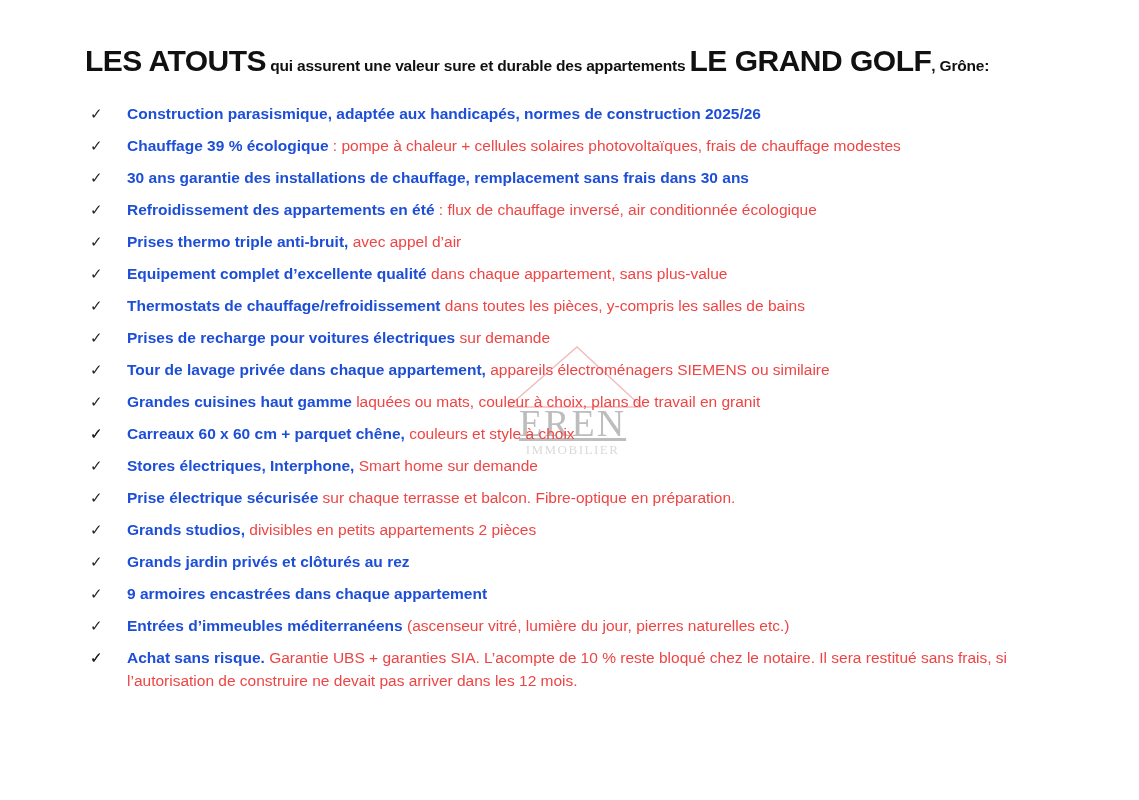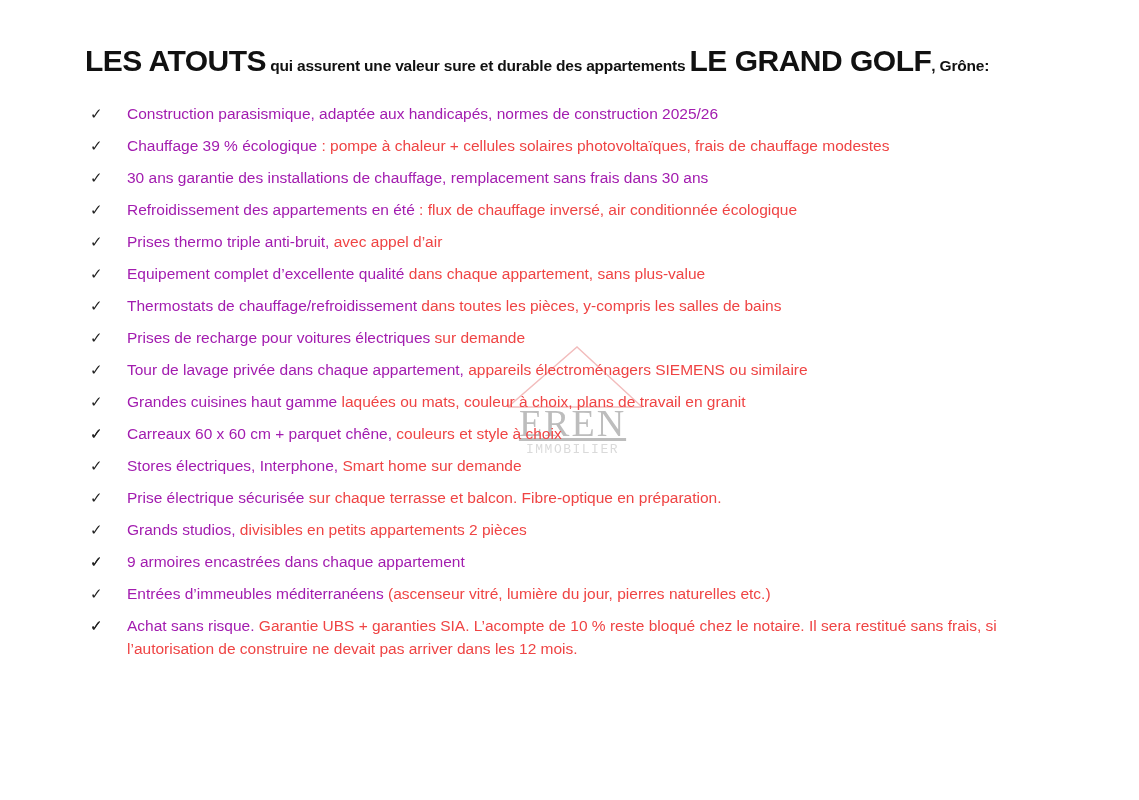--- a/index.html
+++ b/index.html
@@ -52,21 +52,20 @@
     line-height: 1;
     text-decoration: underline;
   }
   .wm-sub {
     display: block;
     margin-top: 1px;
     font-size: 13px;
     letter-spacing: 1.5px;
     color: #dadada;
     line-height: 1;
-    font-family: Liberation Mono, monospace;
   }
   
   .atouts-list {
     position: absolute;
     left: 90px;
     top: 102px;
     width: 925px;
     list-style: none;
     z-index: 1;
     font-size: 15.5px;
@@ -78,21 +77,21 @@
     margin-bottom: 9px;
   }
   .check {
     position: absolute;
     left: 0;
     top: 0;
     font-size: 15px;
     color: #222222;
     font-weight: 400;
   }
-  .b { font-weight: 400; color: #a21caf; }
+  .b { font-weight: 700; color: #1d4ed8; }
   .r { font-weight: 400; color: #ef4444; }
 </style>
 </head>
 <body>
 
 <div class="page">
 
   <div class="watermark">
     <svg width="145" height="66" viewBox="0 0 145 66">
       <polyline points="8,63 77,3 142,63" fill="none" stroke-width="1.4" stroke="#f2bcbc"></polyline>
@@ -113,20 +112,20 @@
     <li><span class="check">✓</span><span class="b">Equipement complet d’excellente qualité</span><span class="r"> dans chaque appartement, sans plus-value</span></li>
     <li><span class="check">✓</span><span class="b">Thermostats de chauffage/refroidissement</span><span class="r"> dans toutes les pièces, y-compris les salles de bains</span></li>
     <li><span class="check">✓</span><span class="b">Prises de recharge pour voitures électriques</span><span class="r"> sur demande</span></li>
     <li><span class="check">✓</span><span class="b">Tour de lavage privée dans chaque appartement,</span><span class="r"> appareils électroménagers SIEMENS ou similaire</span></li>
     <li><span class="check">✓</span><span class="b">Grandes cuisines haut gamme</span><span class="r"> laquées ou mats, couleur à choix, plans de travail en granit</span></li>
     <li><span class="check">✓</span><span class="r"></span></li>
     <li><span class="check">✓</span><span class="b">Carreaux 60 x 60 cm + parquet chêne,</span><span class="r"> couleurs et style à choix</span></li>
     <li><span class="check">✓</span><span class="b">Stores électriques, Interphone,</span><span class="r"> Smart home sur demande</span></li>
     <li><span class="check">✓</span><span class="b">Prise électrique sécurisée</span><span class="r"> sur chaque terrasse et balcon. Fibre-optique en préparation.</span></li>
     <li><span class="check">✓</span><span class="b">Grands studios,</span><span class="r"> divisibles en petits appartements 2 pièces</span></li>
-    <li><span class="check">✓</span><span class="r"></span></li>
+    <li><span class="check">✓</span><span class="b">Grands jardin privés et clôturés au rez</span><span class="r"></span></li>
     <li><span class="check">✓</span><span class="b">9 armoires encastrées dans chaque appartement</span><span class="r"></span></li>
     <li><span class="check">✓</span><span class="b">Entrées d’immeubles méditerranéens</span><span class="r"> (ascenseur vitré, lumière du jour, pierres naturelles etc.)</span></li>
     <li><span class="check">✓</span><span class="r"></span></li>
     <li><span class="check">✓</span><span class="b">Achat sans risque.</span><span class="r">  Garantie UBS + garanties SIA. L’acompte de 10 % reste bloqué chez le notaire. Il sera restitué sans frais, si l’autorisation de construire ne devait pas arriver dans les 12 mois.</span></li>
   </ul>
 
 </div>
 
 </body></html>

